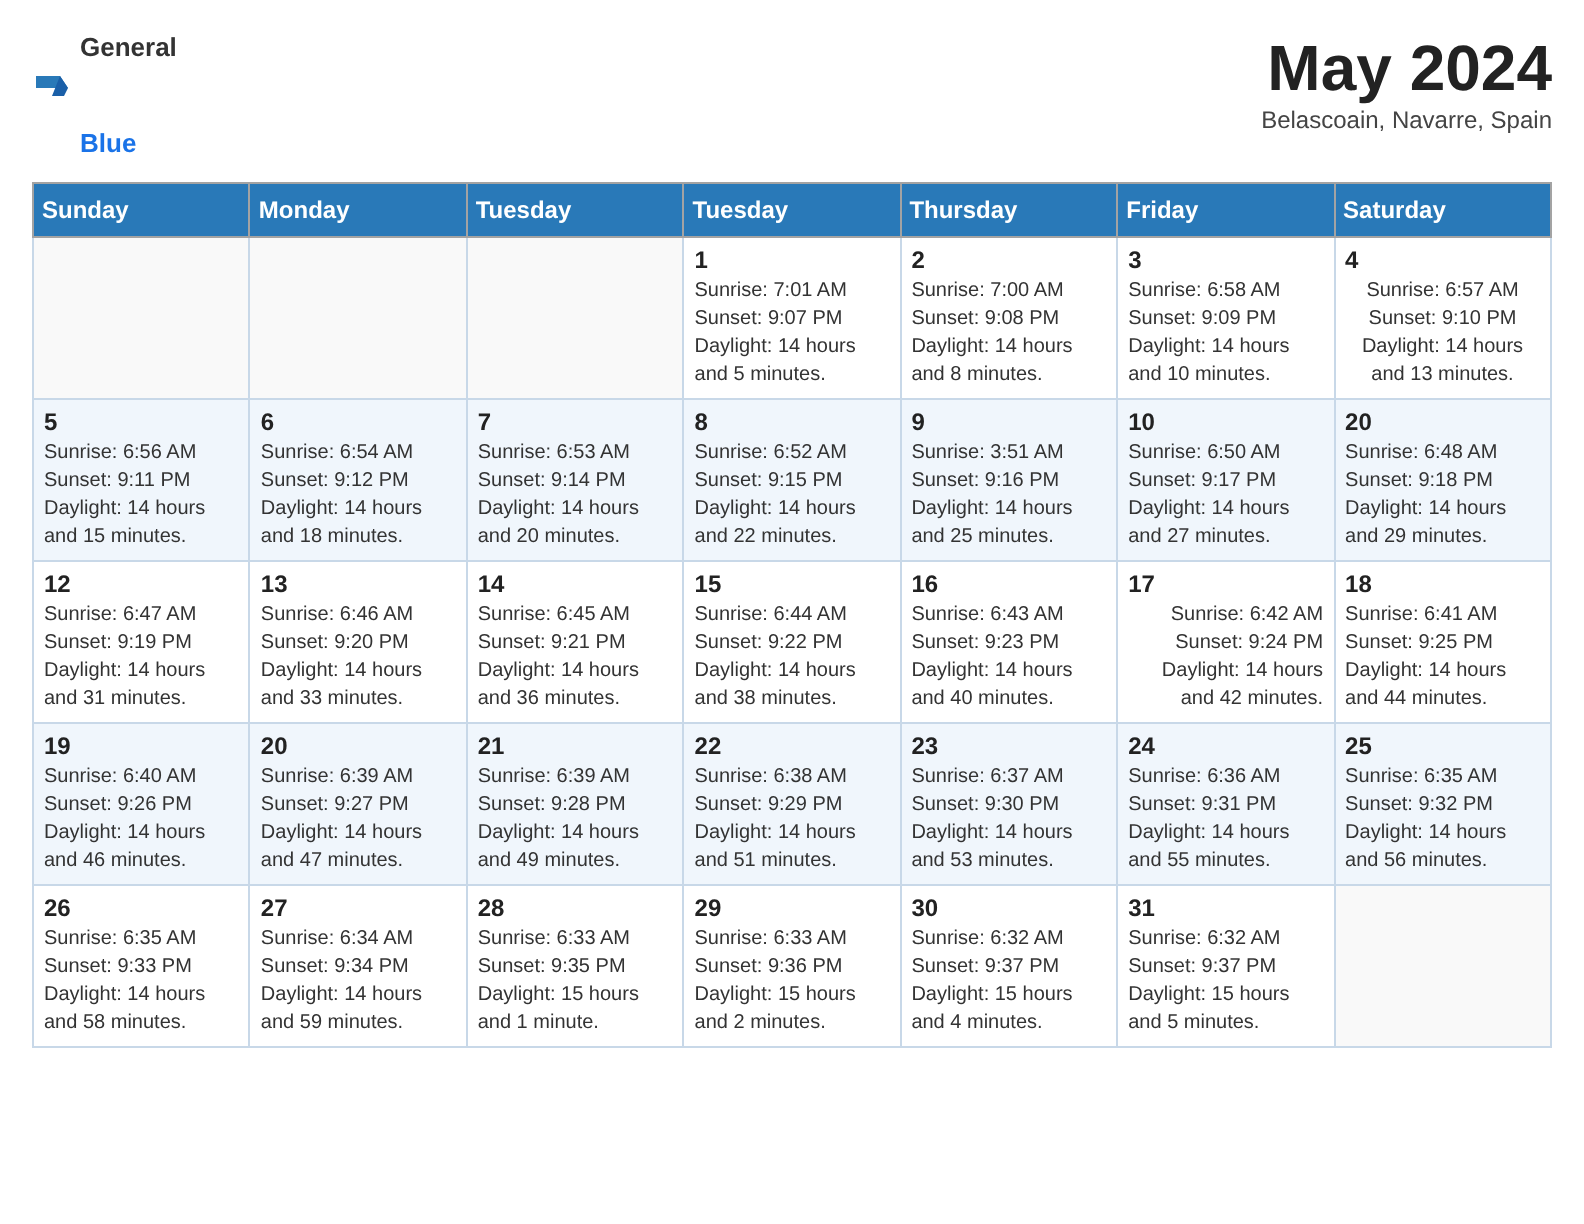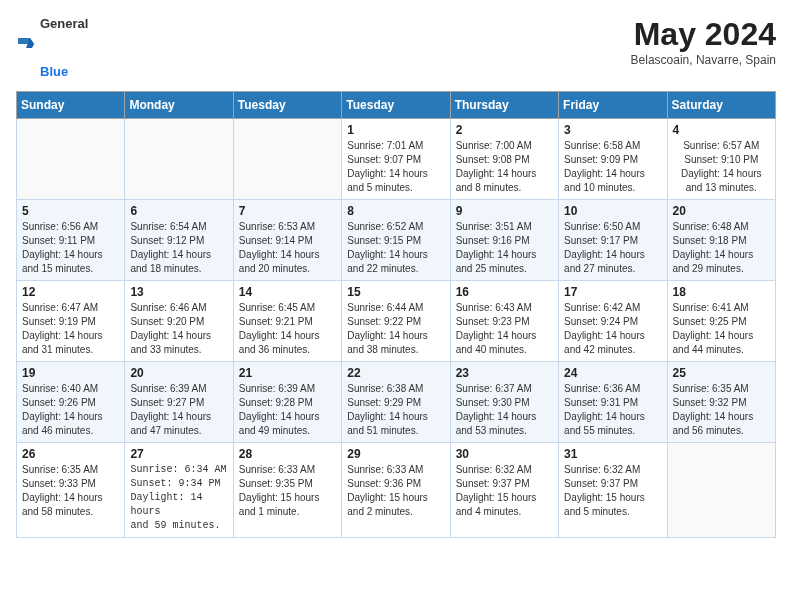--- a/index.html
+++ b/index.html
@@ -237,21 +237,21 @@
         </td>
         <td>
           <span class="day-num">16</span>
           <div class="cell-info" style="white-space: pre-line;">Sunrise: 6:43 AM
 Sunset: 9:23 PM
 Daylight: 14 hours
 and 40 minutes.</div>
         </td>
         <td>
           <span class="day-num">17</span>
-          <div class="cell-info" style="white-space: pre-line;">Sunrise: 6:42 AM
+          <div class="cell-info" style="white-space: pre-line; text-align: right;">Sunrise: 6:42 AM
 Sunset: 9:24 PM
 Daylight: 14 hours
 and 42 minutes.</div>
         </td>
         <td>
           <span class="day-num">18</span>
           <div class="cell-info" style="white-space: pre-line;">Sunrise: 6:41 AM
 Sunset: 9:25 PM
 Daylight: 14 hours
 and 44 minutes.</div>
@@ -311,21 +311,21 @@
       <tr>
         <td>
           <span class="day-num">26</span>
           <div class="cell-info" style="white-space: pre-line;">Sunrise: 6:35 AM
 Sunset: 9:33 PM
 Daylight: 14 hours
 and 58 minutes.</div>
         </td>
         <td>
           <span class="day-num">27</span>
-          <div class="cell-info" style="white-space: pre-line; font-family: Liberation Mono, monospace;">Sunrise: 6:34 AM
+          <div class="cell-info" style="white-space: pre-line;">Sunrise: 6:34 AM
 Sunset: 9:34 PM
 Daylight: 14 hours
 and 59 minutes.</div>
         </td>
         <td>
           <span class="day-num">28</span>
           <div class="cell-info" style="white-space: pre-line;">Sunrise: 6:33 AM
 Sunset: 9:35 PM
 Daylight: 15 hours
 and 1 minute.</div>

